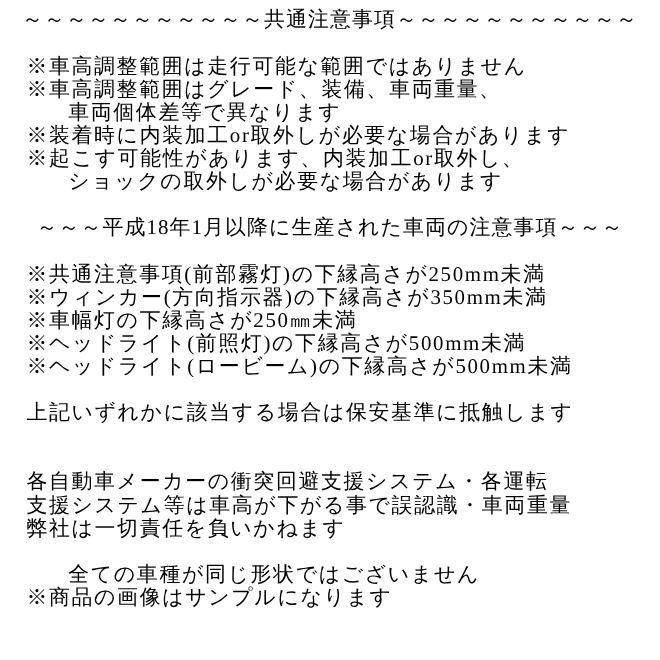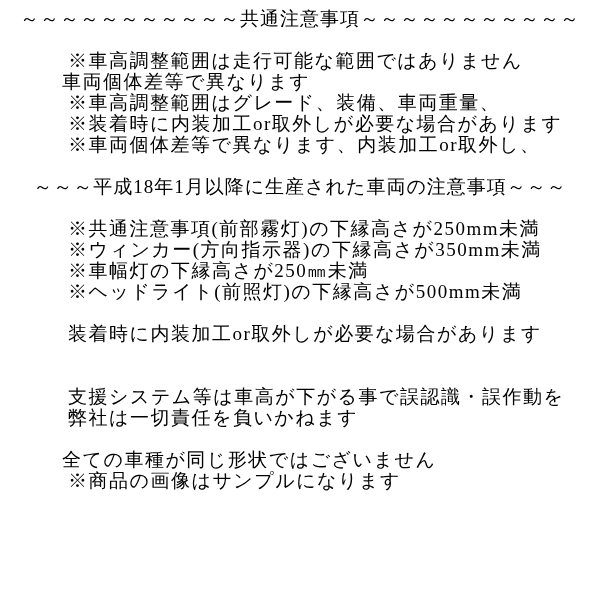--- a/index.html
+++ b/index.html
@@ -28,51 +28,54 @@
     height: 21px;
     white-space: pre;
     overflow: visible;
   }
   .line.header {
     text-align: center;
     padding: 0 4px;
     letter-spacing: 1px;
   }
   .line.note {
-    padding-left: 68px;
+    padding-left: 24px;
   }
   .line.indent {
     padding-left: 62px;
   }
   .line.blank {
     
   }
 </style>
 </head>
 <body>
 
 <div class="doc">
   <div id="lines-container">
       <div class="line header">～～～～～～～～～～～共通注意事項～～～～～～～～～～～</div>
       <div class="line blank"></div>
       <div class="line note">※車高調整範囲は走行可能な範囲ではありません</div>
+      <div class="line note">※車高調整範囲はグレード、装備、車両重量、</div>
       <div class="line indent">車両個体差等で異なります</div>
-      <div class="line note">※車高調整範囲はグレード、装備、車両重量、</div>
       <div class="line note">※装着時に内装加工or取外しが必要な場合があります</div>
-      <div class="line note">※車両個体差等で異なります、内装加工or取外し、</div>
+      <div class="line note">※起こす可能性があります、内装加工or取外し、</div>
+      <div class="line indent">ショックの取外しが必要な場合があります</div>
       <div class="line blank"></div>
       <div class="line header">～～～平成18年1月以降に生産された車両の注意事項～～～</div>
       <div class="line blank"></div>
       <div class="line note">※共通注意事項(前部霧灯)の下縁高さが250mm未満</div>
       <div class="line note">※ウィンカー(方向指示器)の下縁高さが350mm未満</div>
       <div class="line note">※車幅灯の下縁高さが250㎜未満</div>
       <div class="line note">※ヘッドライト(前照灯)の下縁高さが500mm未満</div>
+      <div class="line note">※ヘッドライト(ロービーム)の下縁高さが500mm未満</div>
       <div class="line blank"></div>
-      <div class="line note">装着時に内装加工or取外しが必要な場合があります</div>
+      <div class="line note">上記いずれかに該当する場合は保安基準に抵触します</div>
       <div class="line blank"></div>
       <div class="line blank"></div>
-      <div class="line note">支援システム等は車高が下がる事で誤認識・誤作動を</div>
+      <div class="line note">各自動車メーカーの衝突回避支援システム・各運転</div>
+      <div class="line note">支援システム等は車高が下がる事で誤認識・車両重量</div>
       <div class="line note">弊社は一切責任を負いかねます</div>
       <div class="line blank"></div>
       <div class="line indent">全ての車種が同じ形状ではございません</div>
       <div class="line note">※商品の画像はサンプルになります</div>
     </div>
 </div>
 
 </body></html>

